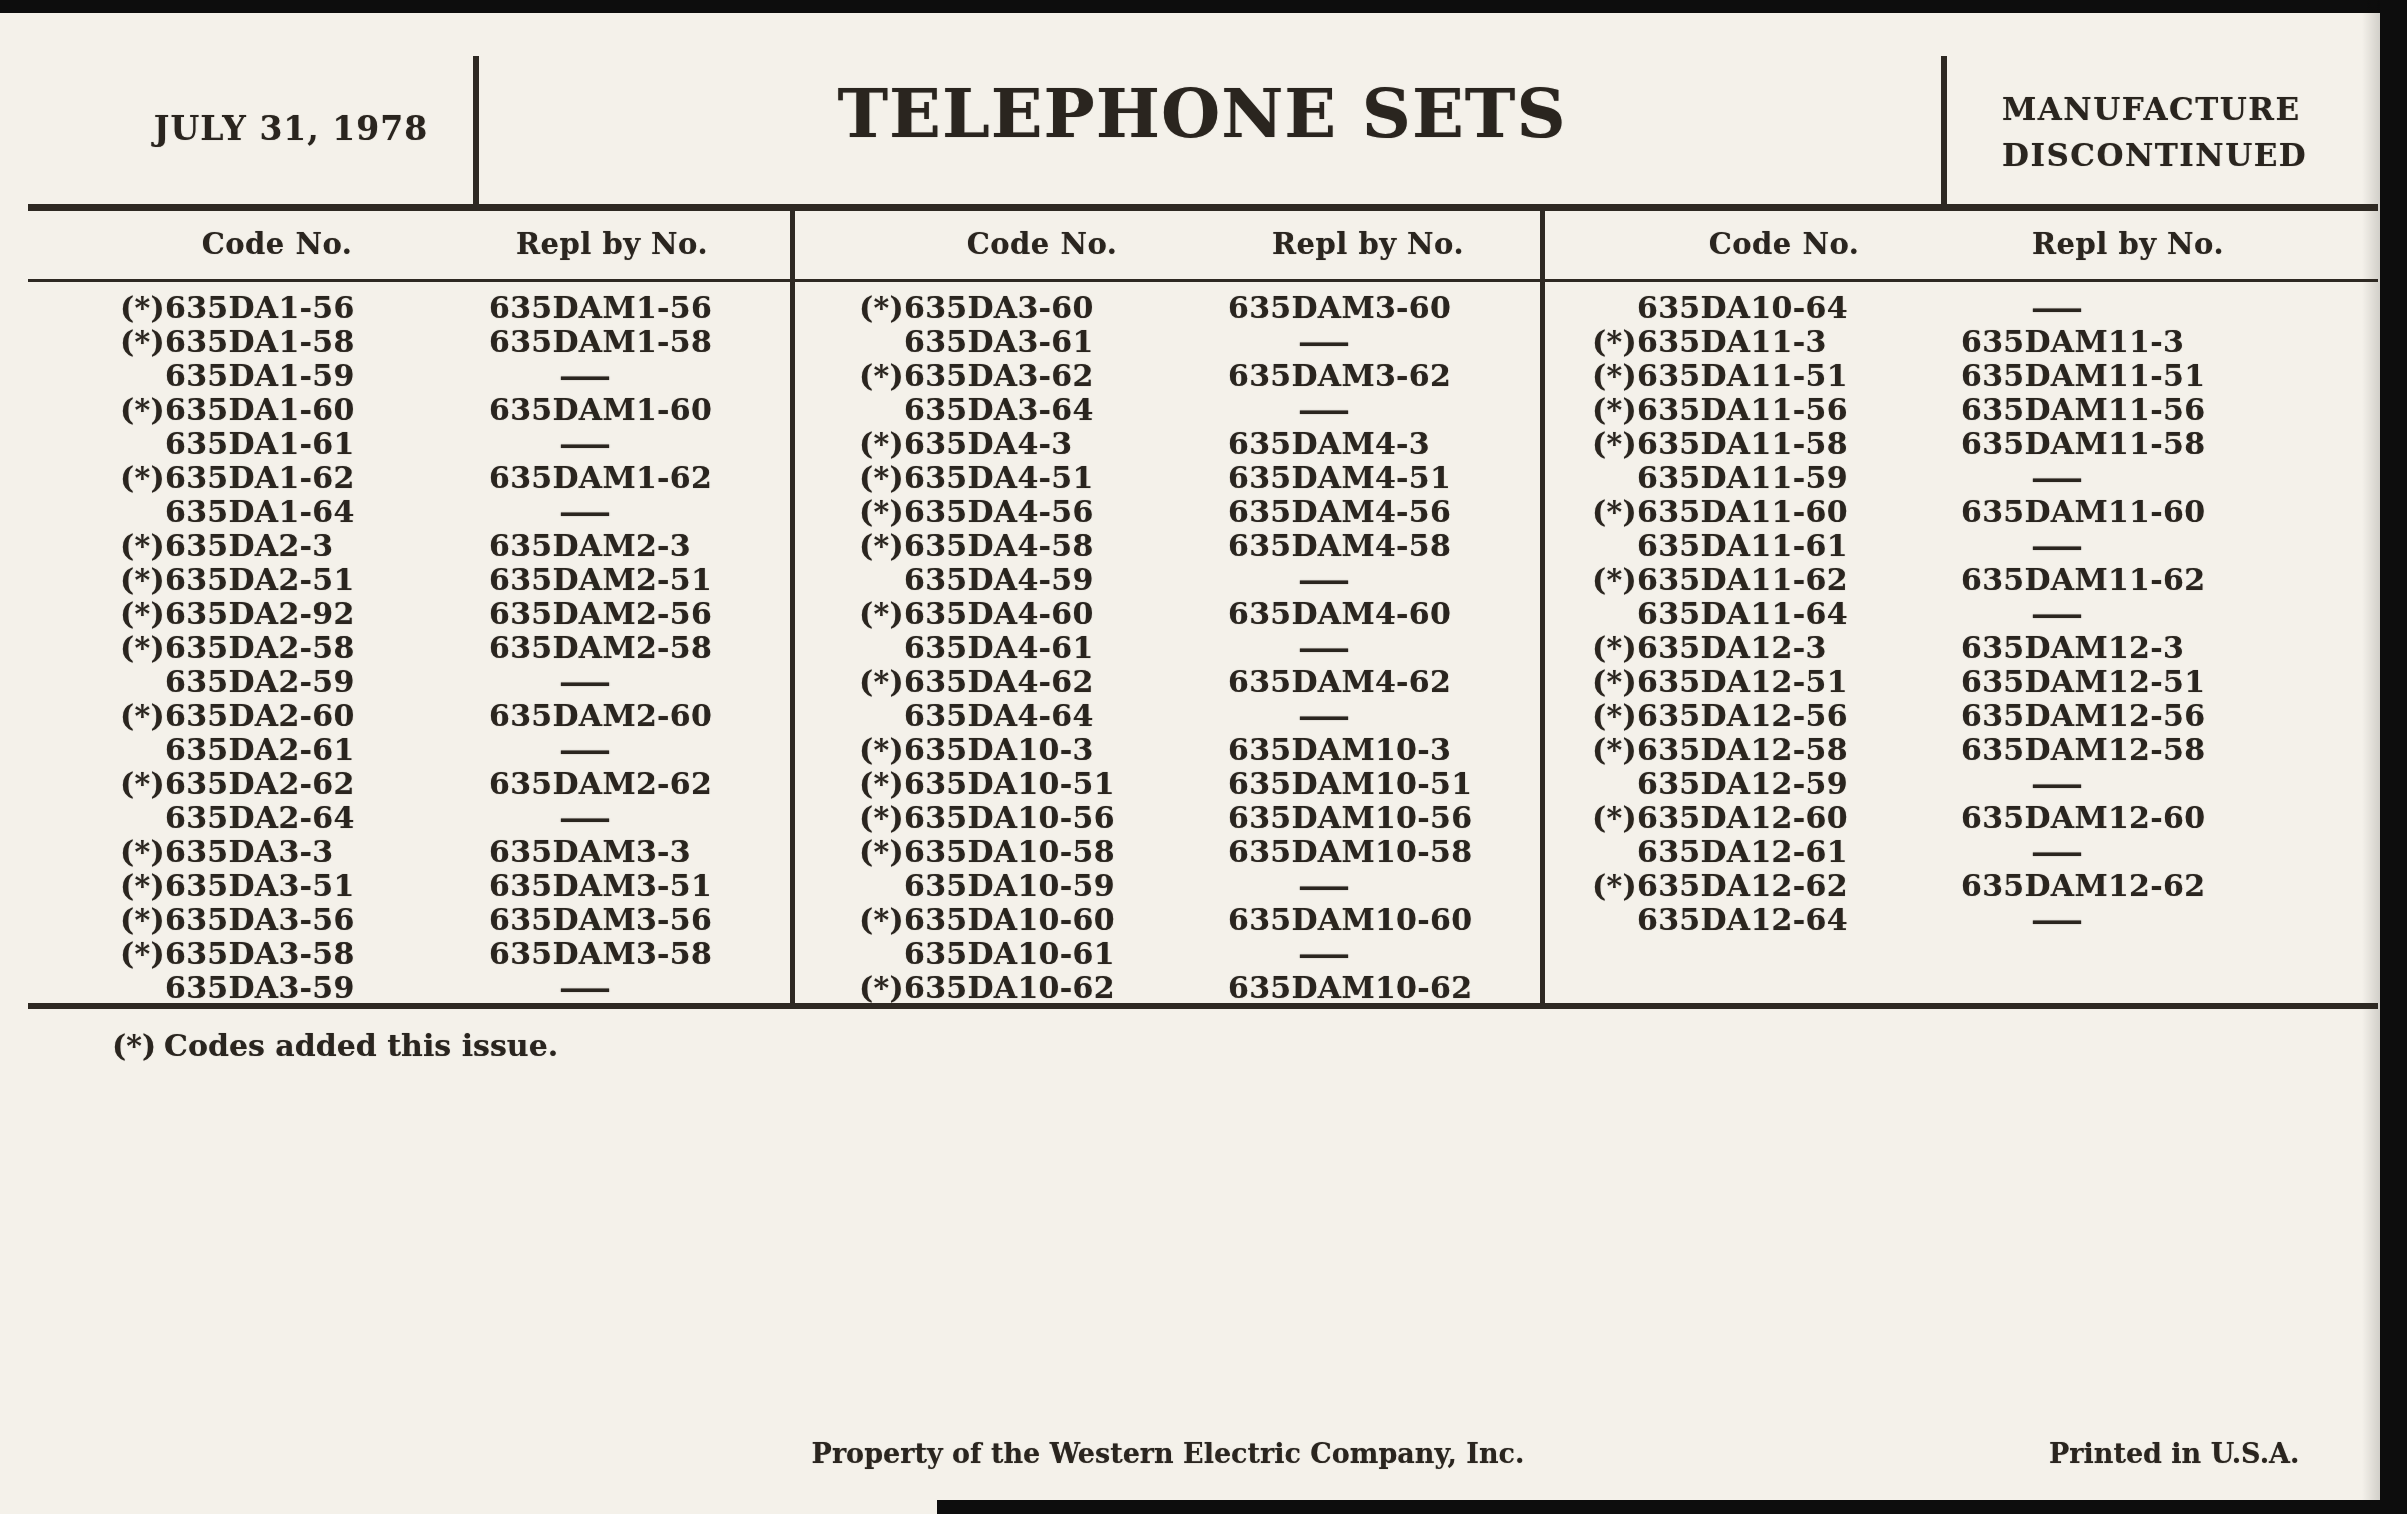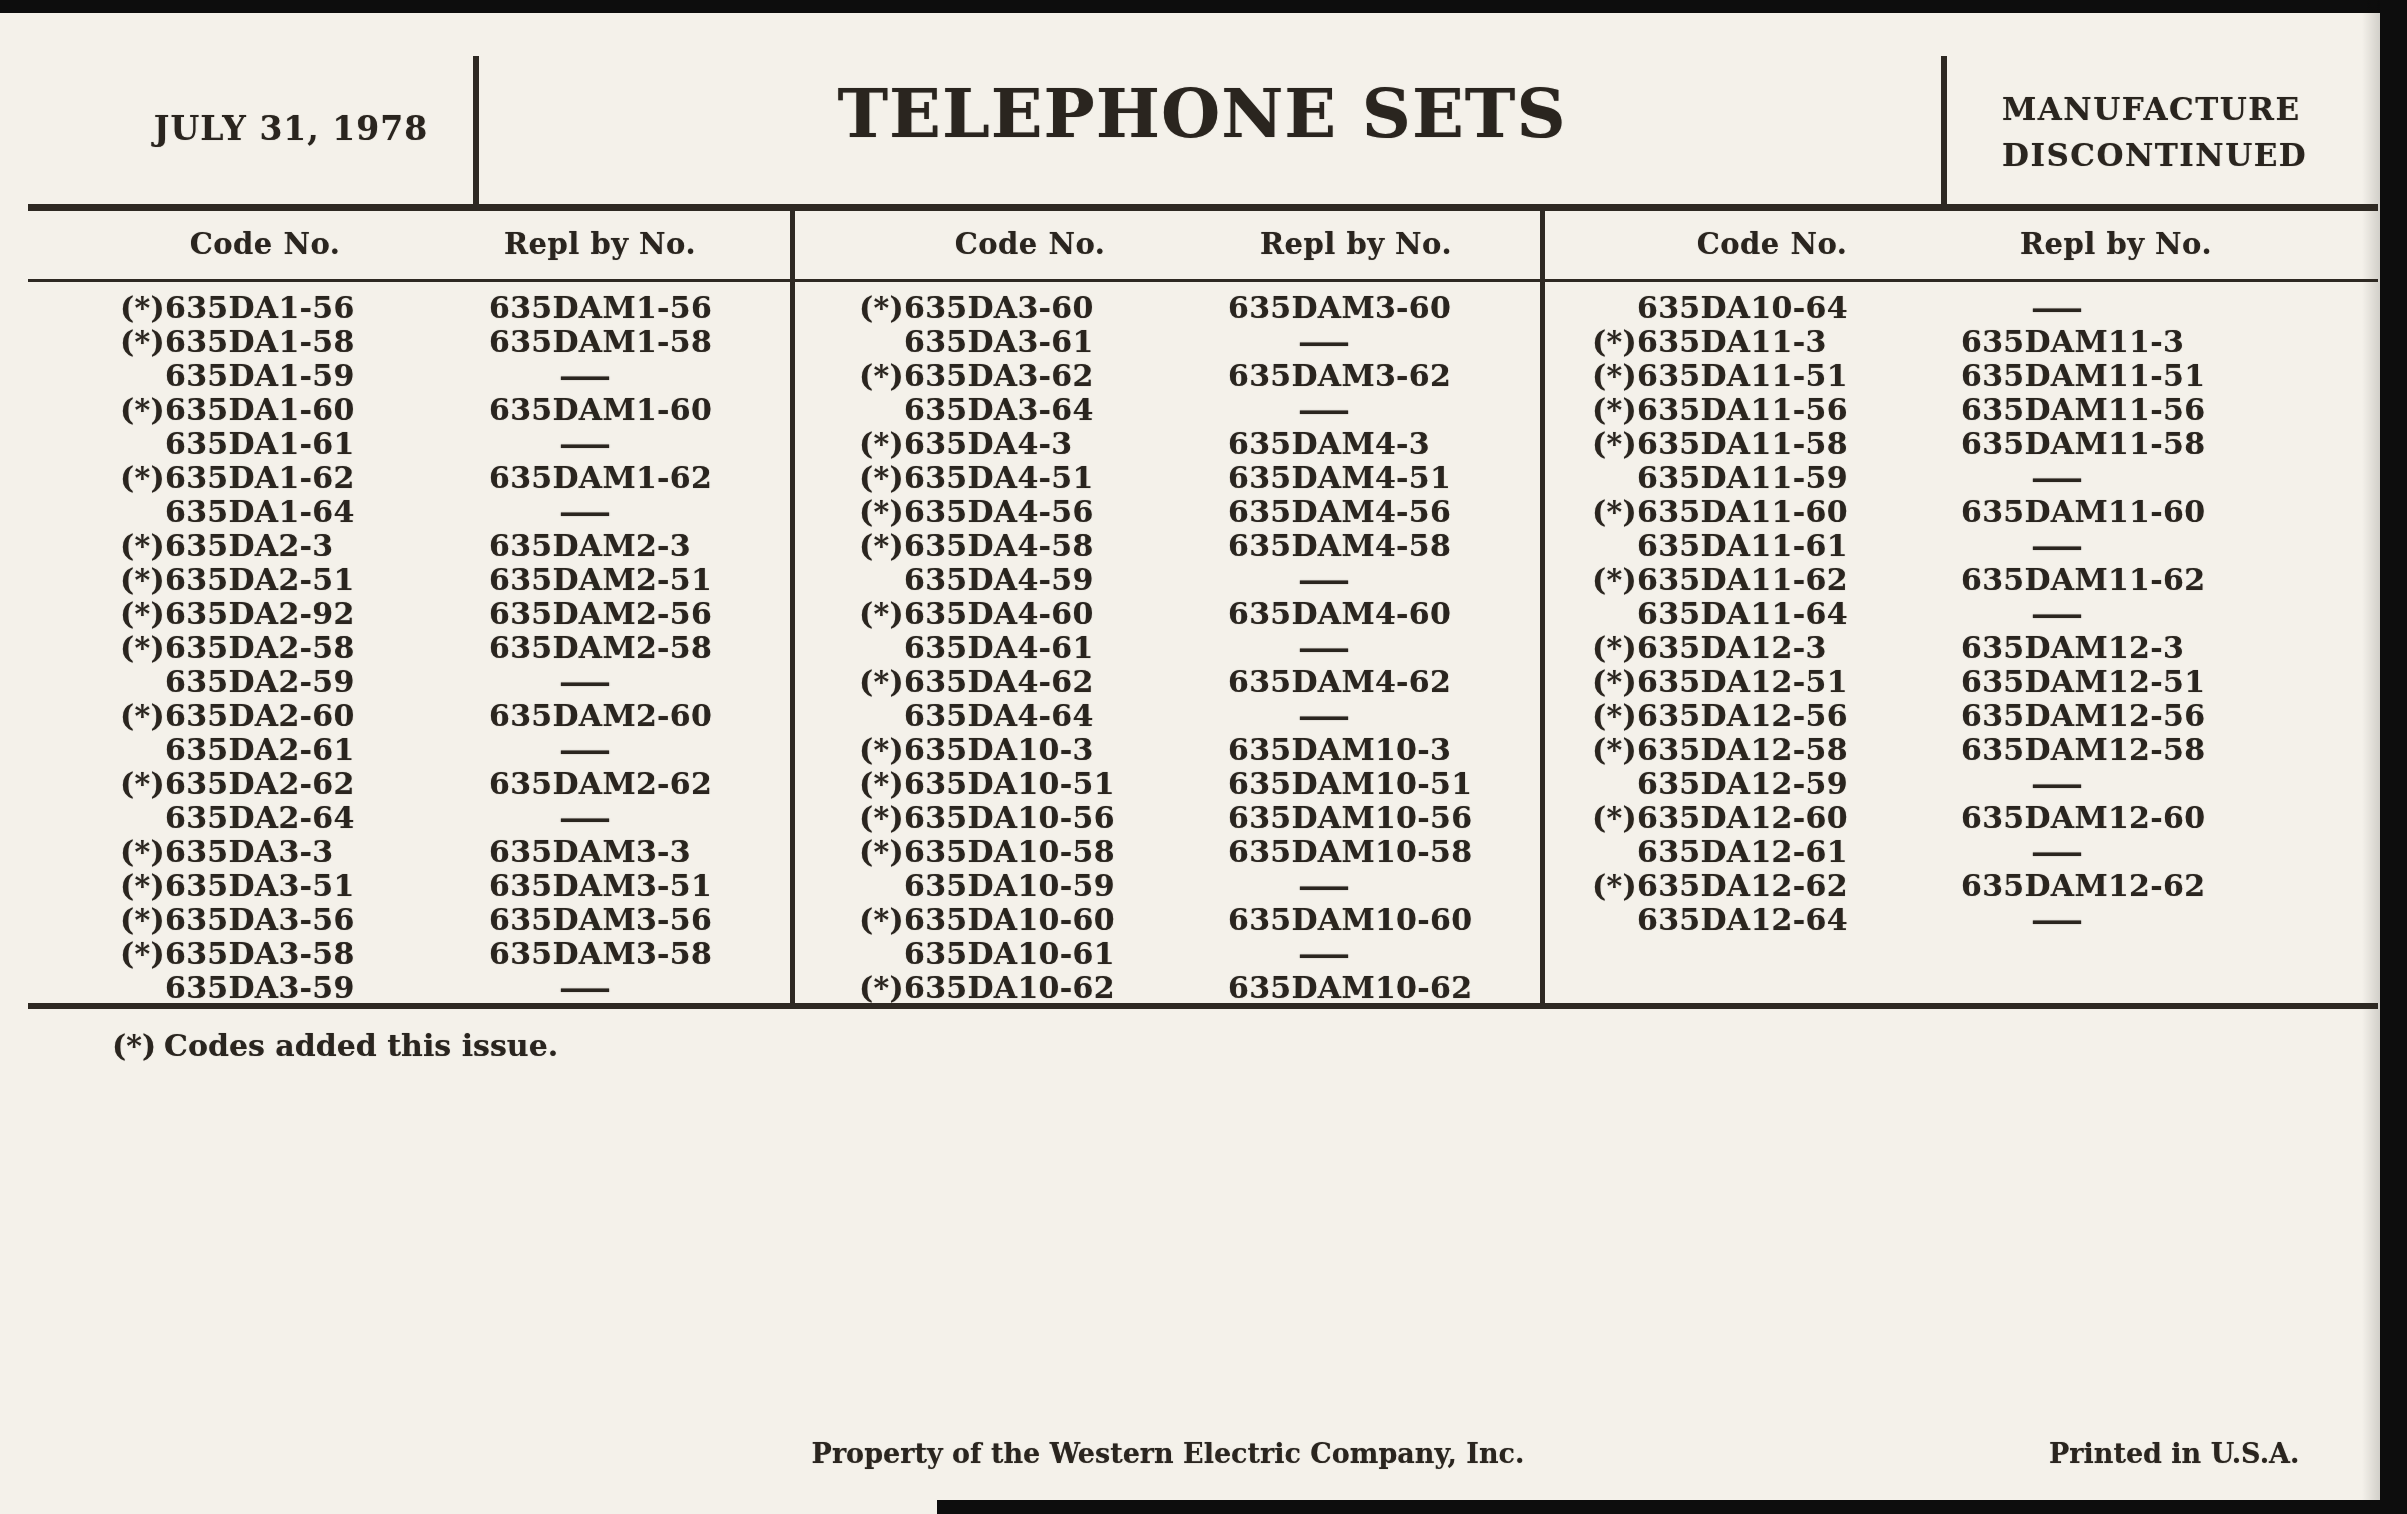--- a/index.html
+++ b/index.html
@@ -27,21 +27,21 @@
   .hd1{left:473px;top:56px;width:6px;height:149px;}
   .hd2{left:1941px;top:56px;width:6px;height:149px;}
   
   .hrule{position:absolute;left:28px;width:2350px;background:#2e2923;}
   .rule-top{top:204px;height:7px;}
   .rule-head{top:279px;height:3px;}
   .rule-bottom{top:1003px;height:6px;}
   .gd1{left:790px;top:204px;width:5px;height:805px;}
   .gd2{left:1540px;top:204px;width:5px;height:805px;}
   
-  .colhead{position:absolute;top:227px;font-size:29px;letter-spacing:0.5px;}
+  .colhead{position:absolute;top:227px;font-size:29px;letter-spacing:0.5px;margin-left:12px;}
   
   .group{position:absolute;top:291px;}
   .g0{left:28px;width:762px;}
   .g1{left:795px;width:745px;}
   .g2{left:1545px;width:833px;}
   .row{display:flex;height:34px;line-height:34px;font-size:30px;letter-spacing:0.3px;white-space:nowrap;}
   .g0 .row{padding-left:84px;}
   .g1 .row{padding-left:56px;}
   .g2 .row{padding-left:39px;}
   .row .star{flex:0 0 53px;text-align:right;}

